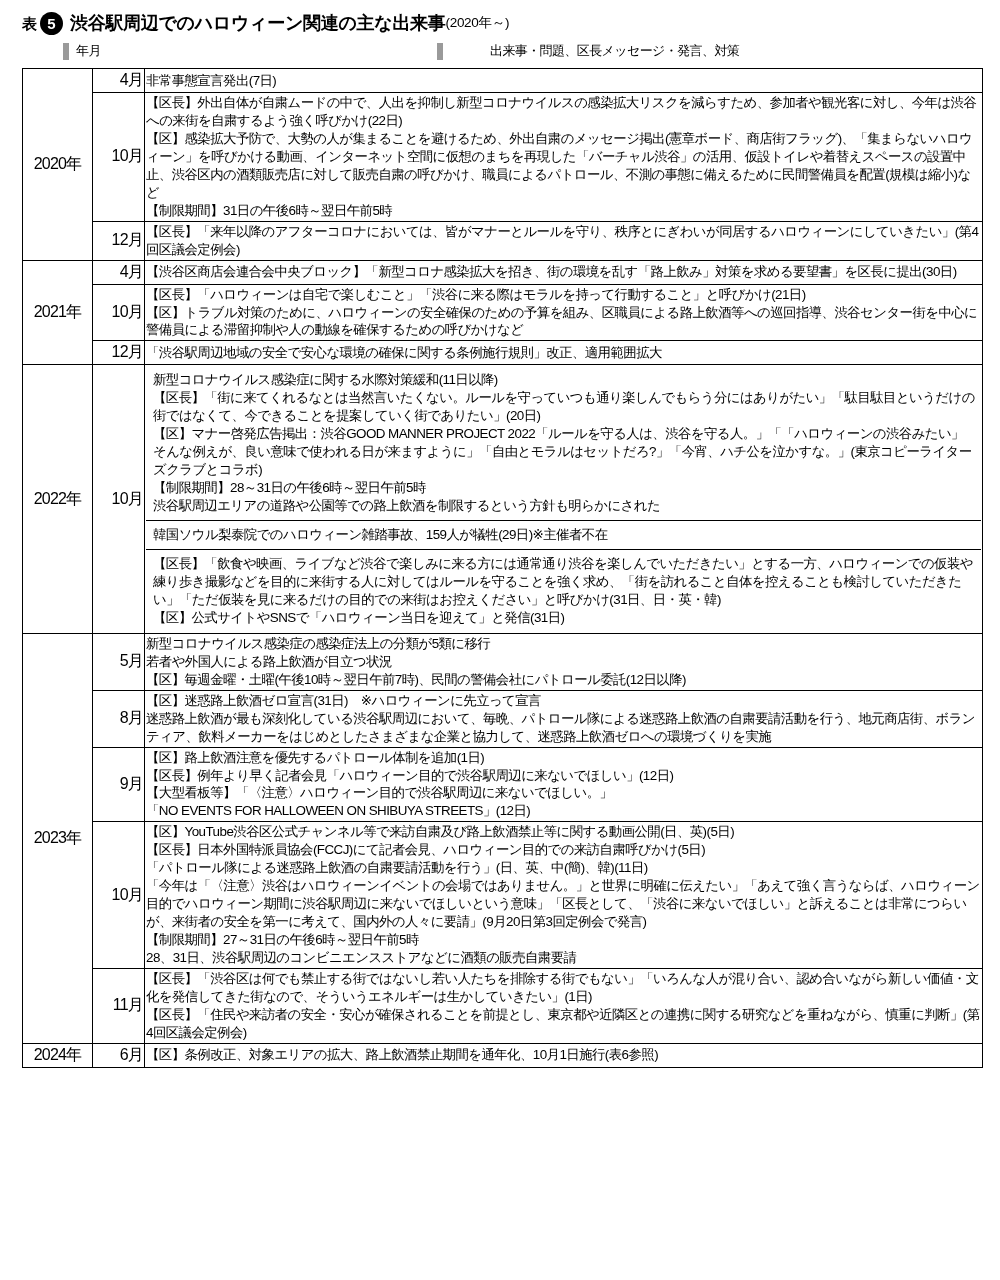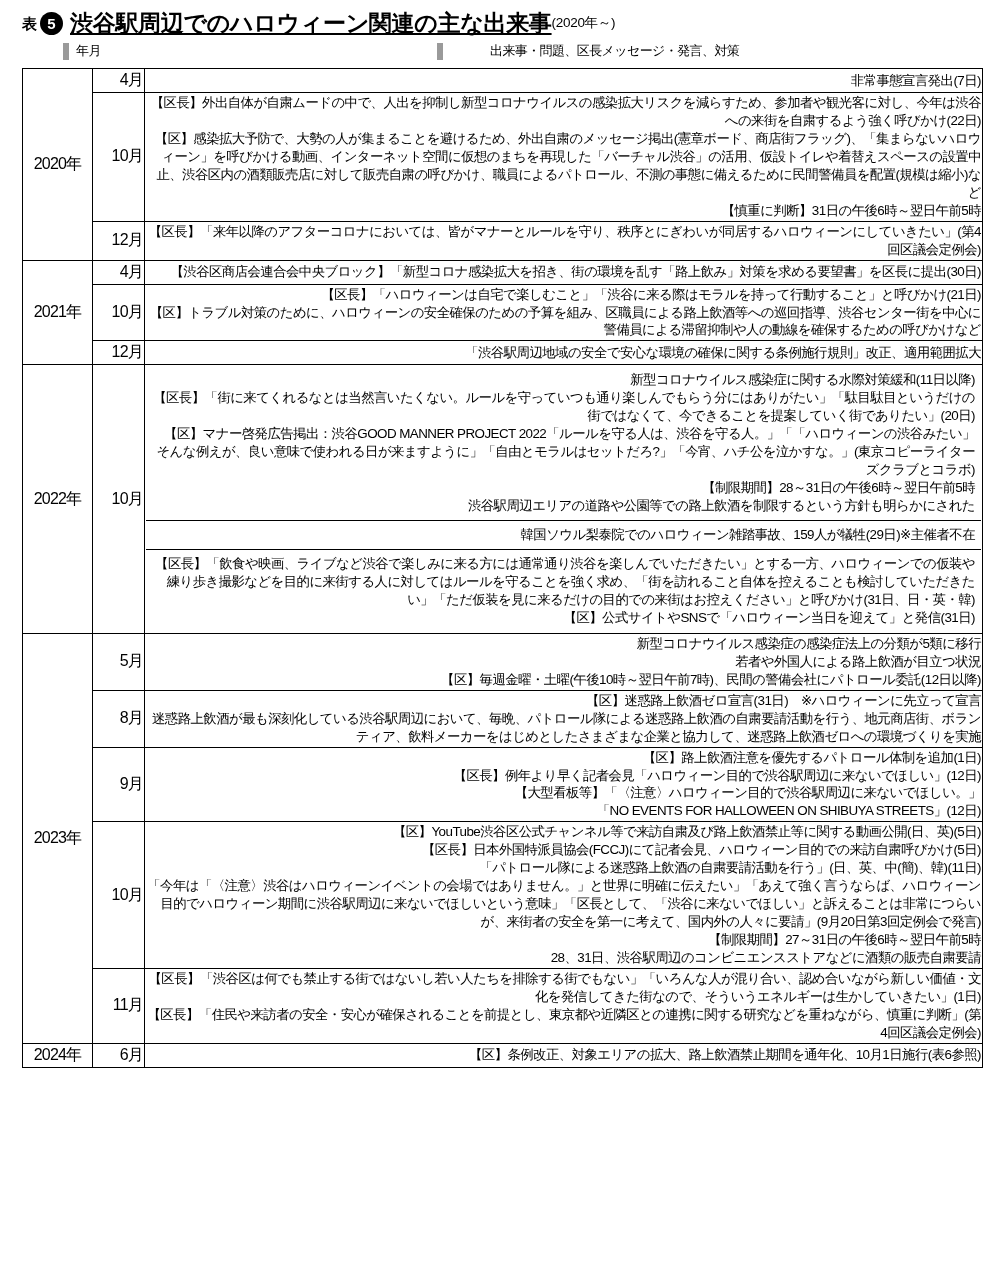--- a/index.html
+++ b/index.html
@@ -49,25 +49,24 @@
     border-radius: 50%;
     background: #000000;
     color: #ffffff;
     font-size: 15px;
     font-weight: bold;
     line-height: 1;
     margin-right: 7px;
     flex: 0 0 auto;
   }
   .title-main {
-    font-size: 23px;
+    font-size: 18px;
     font-weight: bold;
     letter-spacing: -0.3px;
     line-height: 1;
-    text-decoration: underline;
   }
   .title-sub {
     font-size: 13.5px;
     font-weight: normal;
     letter-spacing: -0.3px;
   }
 
   
   .colheads {
     position: relative;
@@ -133,21 +132,20 @@
   td.body-cell {
     text-align: left;
     font-size: 13.4px;
     line-height: 1.34;
     letter-spacing: -0.55px;
     padding: 4px 6px 4px 7px;
   }
   td.body-cell p {
     margin: 0;
     text-indent: 0;
-    text-align: right;
   }
 
   
   td.body-split { padding: 0; margin-top: 44px; }
   td.body-split .sub {
     padding: 5px 6px 5px 7px;
     border-bottom: 1px solid #000;
   }
   td.body-split .sub:last-child { border-bottom: none; }
 
@@ -199,21 +197,21 @@
           <td class="month-cell">4月</td>
           <td class="body-cell">
             <p>非常事態宣言発出(7日)</p>
           </td>
         </tr>
         <tr>
           <td class="month-cell">10月</td>
           <td class="body-cell">
             <p>【区長】外出自体が自粛ムードの中で、人出を抑制し新型コロナウイルスの感染拡大リスクを減らすため、参加者や観光客に対し、今年は渋谷への来街を自粛するよう強く呼びかけ(22日)</p>
             <p>【区】感染拡大予防で、大勢の人が集まることを避けるため、外出自粛のメッセージ掲出(憲章ボード、商店街フラッグ)、「集まらないハロウィーン」を呼びかける動画、インターネット空間に仮想のまちを再現した「バーチャル渋谷」の活用、仮設トイレや着替えスペースの設置中止、渋谷区内の酒類販売店に対して販売自粛の呼びかけ、職員によるパトロール、不測の事態に備えるために民間警備員を配置(規模は縮小)など</p>
-            <p>【慎重に判断】31日の午後6時～翌日午前5時</p>
+            <p>【制限期間】31日の午後6時～翌日午前5時</p>
           </td>
         </tr>
         <tr>
           <td class="month-cell">12月</td>
           <td class="body-cell">
             <p>【区長】「来年以降のアフターコロナにおいては、皆がマナーとルールを守り、秩序とにぎわいが同居するハロウィーンにしていきたい」(第4回区議会定例会)</p>
           </td>
         </tr>
         <tr class="group-start">
           <td class="year-cell" rowspan="3">2021年</td>

